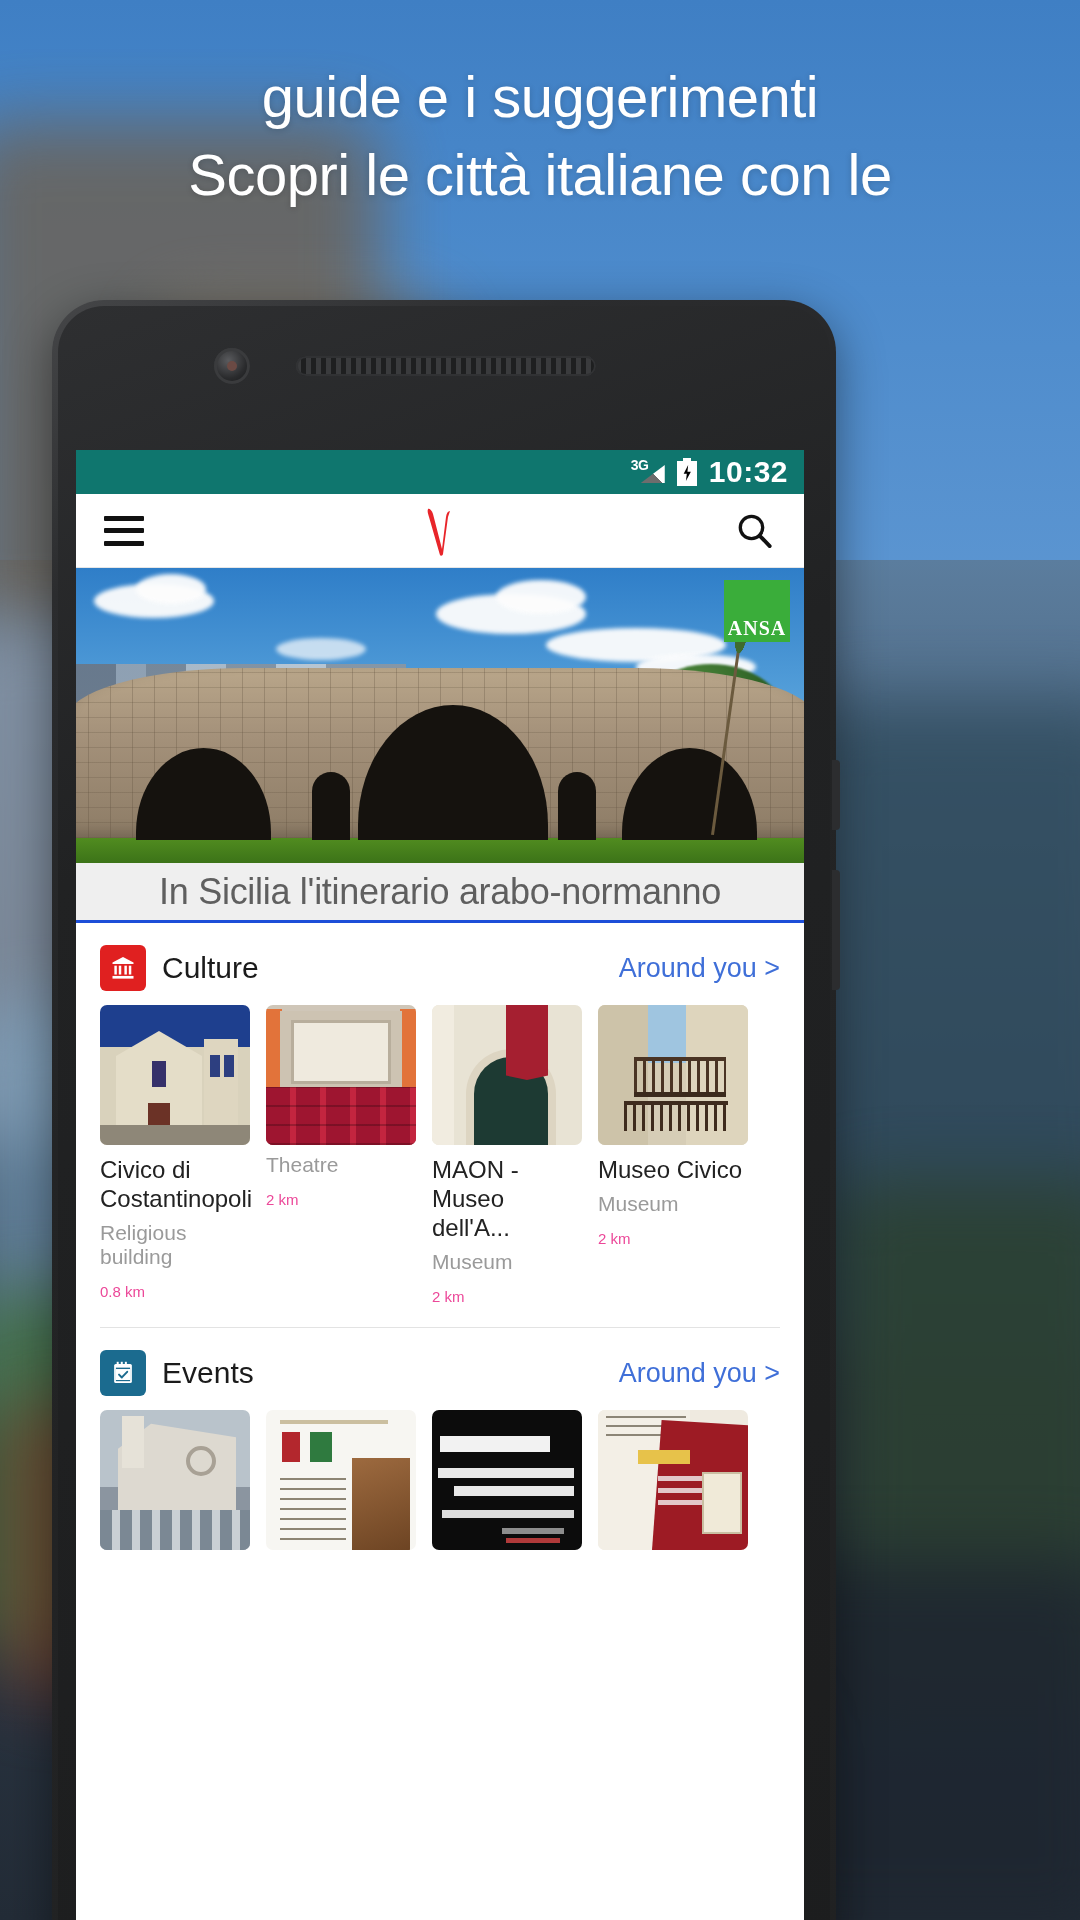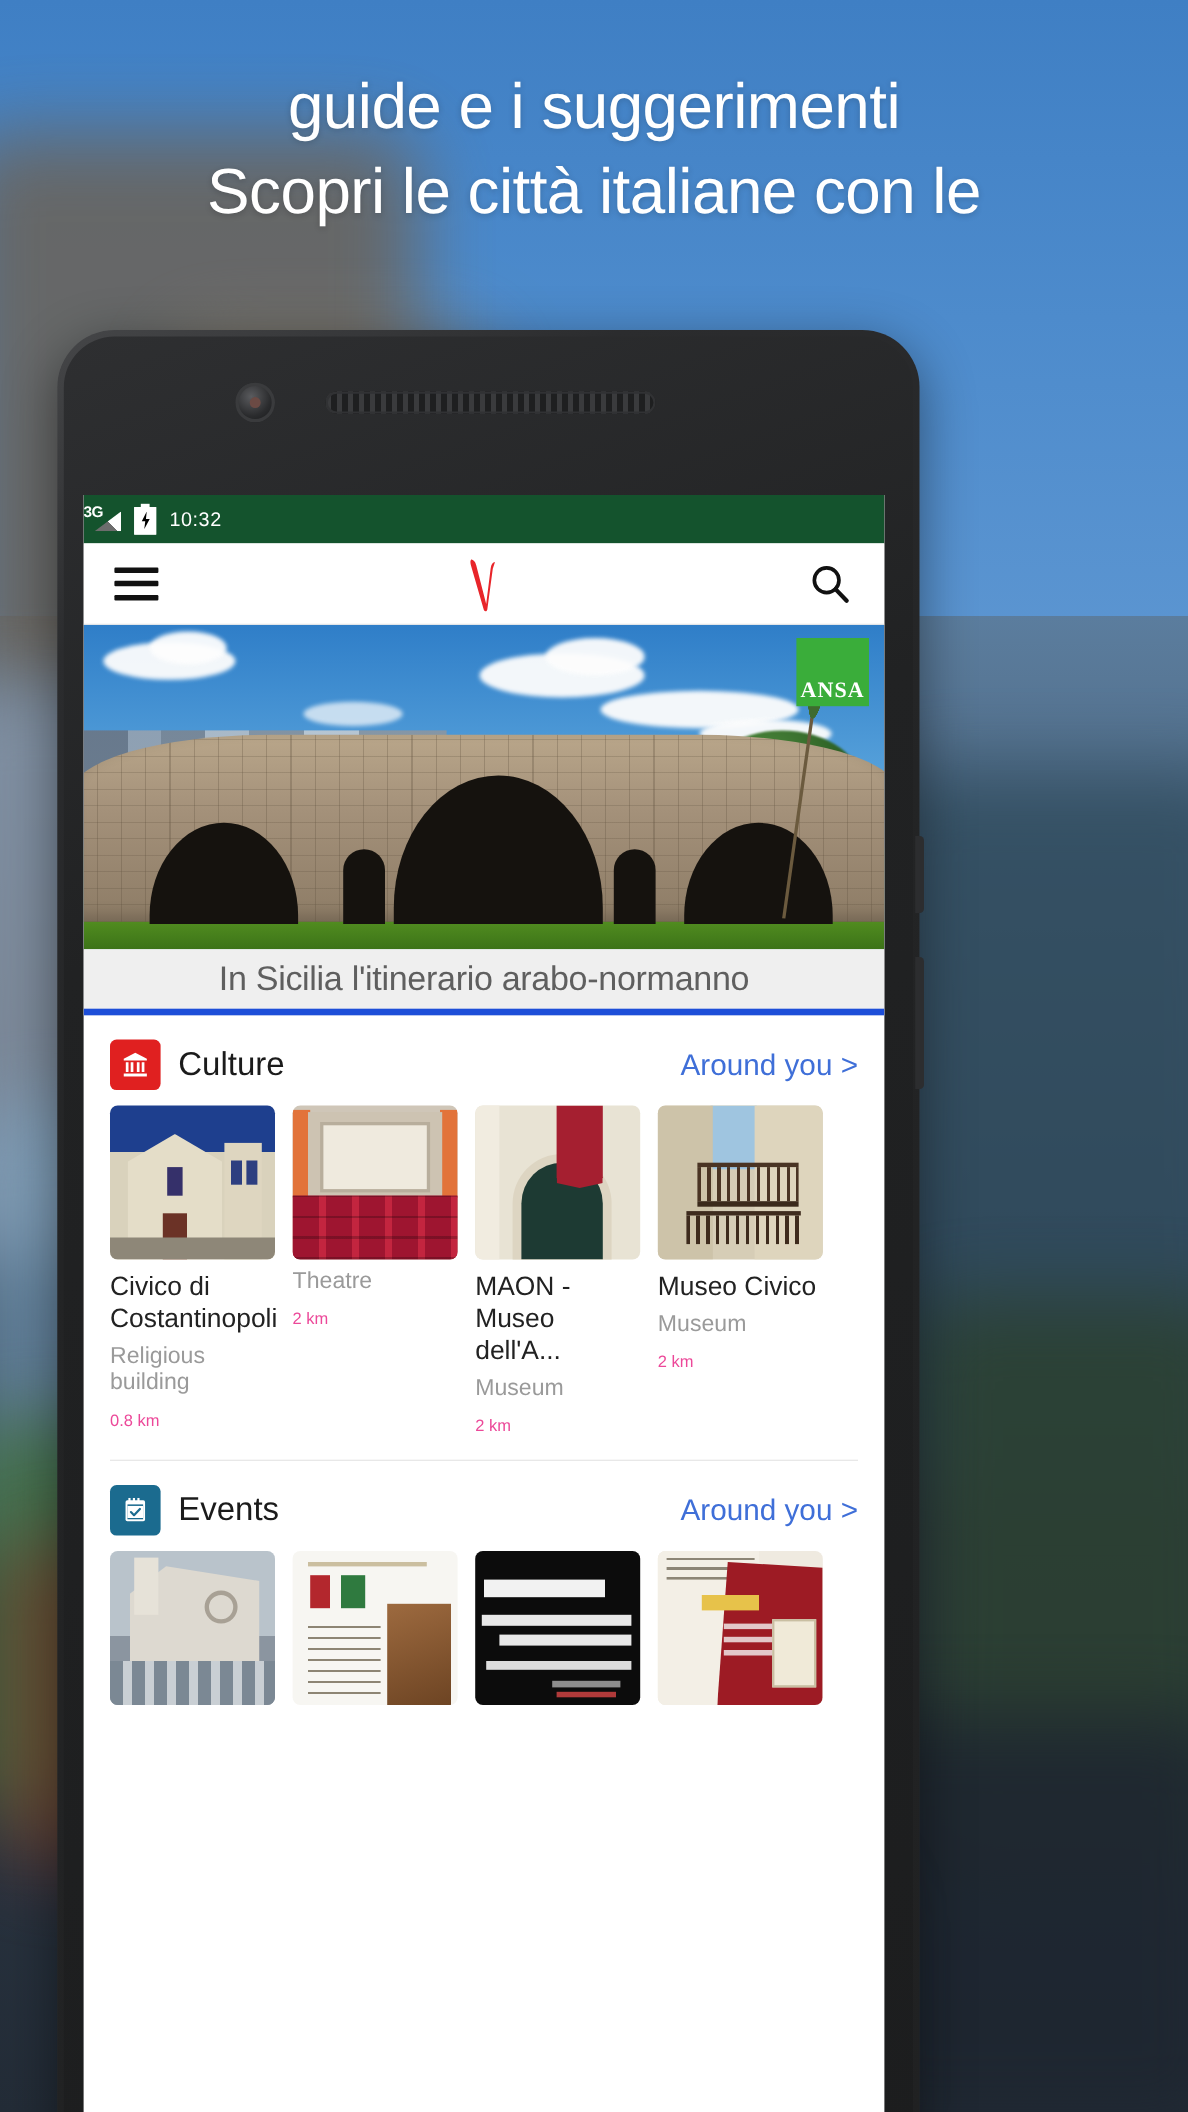--- a/index.html
+++ b/index.html
@@ -73,42 +73,42 @@
   }
 
   
   .screen {
     position:absolute; left:24px; top:150px; width:728px; height:1510px;
     background:#ffffff; overflow:hidden;
   }
 
   
   .statusbar {
-    height:44px; background:#14532d; color:#ffffff;
-    display:flex; align-items:center; 
+    height:44px; background:#0f766e; color:#ffffff;
+    display:flex; align-items:center; justify-content:flex-end;
     padding-right:16px; gap:12px;
   }
   .sig { position:relative; width:34px; height:26px; }
   .sig .g { position:absolute; left:0; top:-2px; font-size:14px; font-weight:700; color:#fff; letter-spacing:-.5px;}
   .sig .bars{
     position:absolute; right:0; bottom:2px; width:24px; height:18px;
     background:linear-gradient(225deg,#ffffff 49.6%, #6d6d6d 50%);
     clip-path:polygon(100% 0, 100% 100%, 0 100%);
   }
   .batt { position:relative; width:20px; height:28px; }
   .batt .body{
     position:absolute; left:0; top:3px; width:20px; height:25px;
     border:2px solid #ffffff; background:#ffffff;
   }
   .batt .cap{ position:absolute; left:6px; top:0; width:8px; height:4px; background:#ffffff;}
   .batt .bolt{
     position:absolute; left:6px; top:7px; width:9px; height:16px; background:#000;
     clip-path:polygon(60% 0, 10% 55%, 45% 55%, 35% 100%, 90% 42%, 52% 42%);
   }
-  .clock { font-size:18px; font-weight:400; letter-spacing:0.5px; }
+  .clock { font-size:30px; font-weight:700; letter-spacing:0.5px; }
 
   
   .toolbar {
     height:74px; background:#ffffff; display:flex; align-items:center;
     justify-content:space-between; padding:0 28px;
     border-bottom:1px solid #e6e6e6; position:relative;
   }
   .hamb { width:40px; height:30px; display:flex; flex-direction:column; justify-content:space-between; cursor:pointer;}
   .hamb i { display:block; height:5px; background:#111; border-radius:1px; }
   .logo-v { position:absolute; left:0; right:0; text-align:center; pointer-events:none; }
@@ -177,22 +177,22 @@
   .ansa{
     position:absolute; right:14px; top:12px; width:66px; height:62px;
     background:#3aad3a; display:flex; align-items:flex-end; justify-content:center;
     padding-bottom:2px;
   }
   .ansa span{ color:#fff; font-size:20px; font-weight:700; letter-spacing:1px; font-family:"Liberation Serif", serif;}
 
   .hero-caption{
     height:60px; background:#efefef;
     display:flex; align-items:center; justify-content:center;
-    font-size:31px; color:#5f5f5f; letter-spacing:-.3px;
-    border-bottom:6px solid #1d4ed8;
+    font-size:36px; color:#5f5f5f; letter-spacing:-.3px;
+    border-bottom:3px solid #1d4ed8;
   }
 
   
   .section-head{
     display:flex; align-items:center; justify-content:space-between;
     padding:22px 24px 14px 24px;
   }
   .sh-left{ display:flex; align-items:center; gap:16px; }
   .sec-icon{
     width:46px; height:46px; border-radius:6px;

